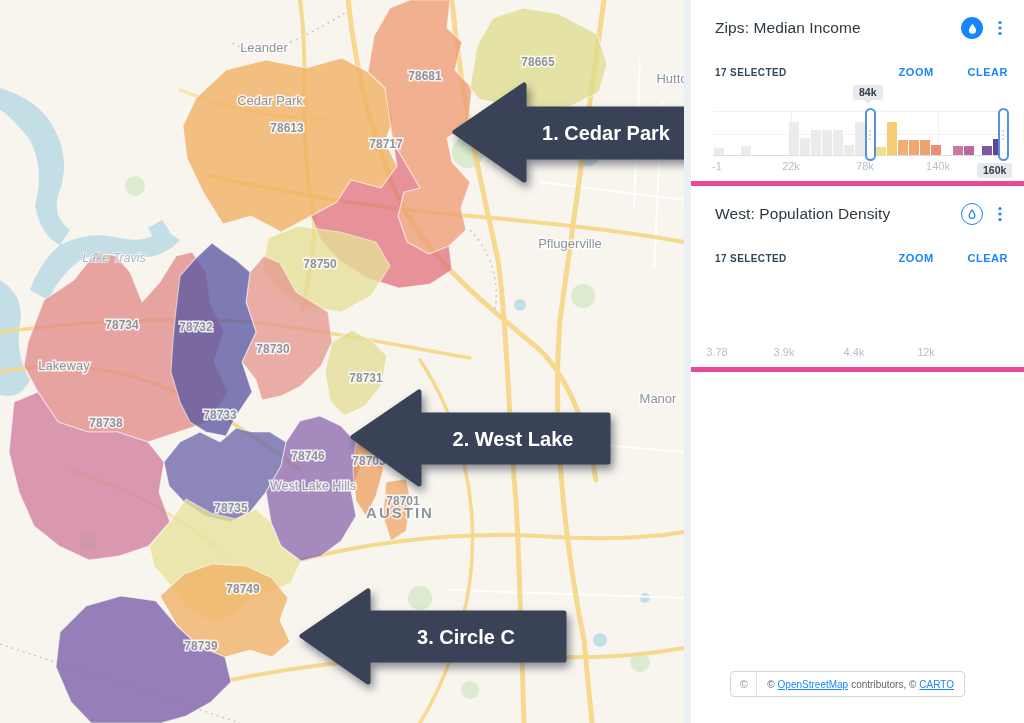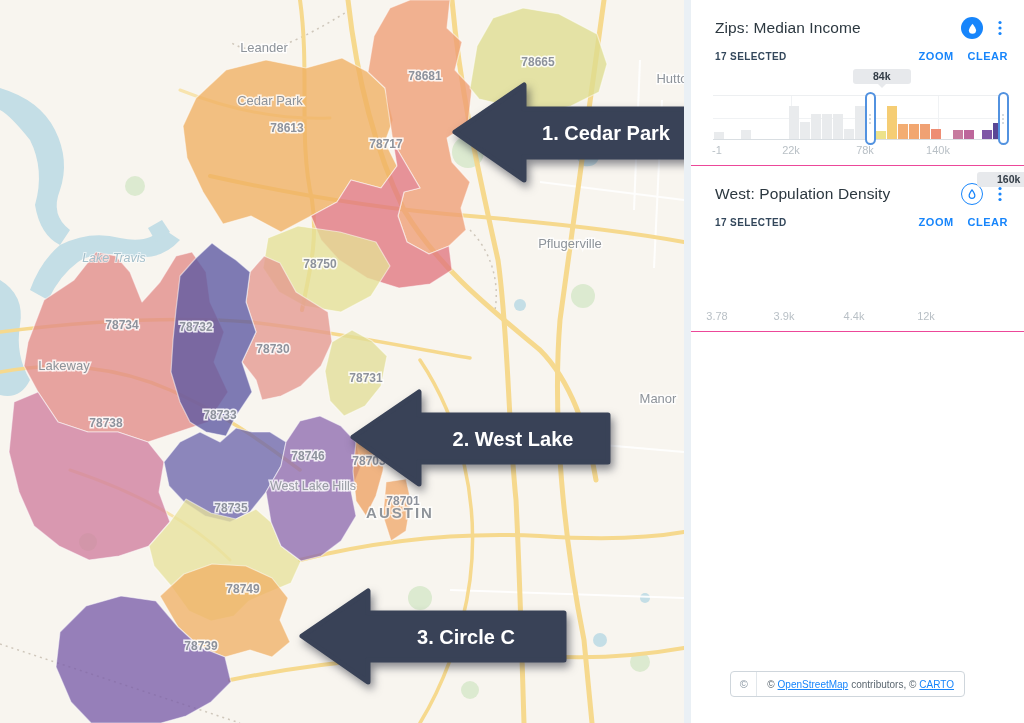--- a/index.html
+++ b/index.html
@@ -18,40 +18,40 @@
   .city-small { font-size:12.5px; fill:#979ca2; stroke:rgba(255,255,255,.75); stroke-width:3px; paint-order:stroke; text-anchor:middle; }
   .austin { font-size:15px; font-weight:bold; letter-spacing:2px; fill:#8f949a; stroke:rgba(255,255,255,.75); stroke-width:3px; paint-order:stroke; text-anchor:middle; }
   .water-label { font-size:12.5px; font-style:italic; fill:#a4bfca; stroke:rgba(255,255,255,.6); stroke-width:2px; paint-order:stroke; text-anchor:middle; }
 
   .arrow-g path { fill:#394257; stroke:#394257; stroke-width:5; stroke-linejoin:round; }
   .arrow-g { filter:drop-shadow(3px 5px 4px rgba(25,30,45,.5)); }
   .arrow-g text { fill:#fff; font-family:"Liberation Sans", sans-serif; font-size:20px; font-weight:bold; text-anchor:middle; }
 
   
   .sidebar { position:absolute; left:691px; top:0; width:333px; height:723px; background:#fff; }
-  .widget { border-bottom:1px solid #ec4899; padding:13px 0 0 0; }
+  .widget { border-bottom:5px solid #ec4899; padding:13px 0 0 0; }
   .w-header { display:flex; align-items:center; padding:0 14px 0 24px; height:30px; }
   .w-title { font-size:15.5px; font-weight:500; color:#2c3840; flex:1; letter-spacing:.1px; }
   .drop-circle { width:22px; height:22px; border-radius:50%; display:flex; align-items:center; justify-content:center; cursor:pointer; flex:none; }
   .drop-circle.filled { background:#1785fb; }
   .drop-circle.outline { background:#fff; border:1.5px solid #1785fb; }
   .dots-btn { width:20px; height:22px; margin-left:7px; display:flex; align-items:center; justify-content:center; cursor:pointer; flex:none; }
-  .w-sub { display:flex; align-items:center; padding:0 16px 0 24px; height:22px; margin-top:2px; }
+  .w-sub { display:flex; align-items:center; padding:0 16px 0 24px; height:22px; margin-top:18px;gap:20px; }
   .w-selected { font-size:10px; font-weight:bold; color:#33475b; letter-spacing:.4px; flex:1; }
   .w-link { font-size:11px; font-weight:bold; color:#1785fb; letter-spacing:.5px; margin-left:14px; cursor:pointer; text-decoration:none; }
 
   .chart-wrap { position:relative; margin:28px 15px 0 22px; height:70px; }
   .chart { position:relative; width:296px; height:45px; border-top:1px solid #edeff1; border-bottom:1px solid #d9dee2; }
   .chart .midline { position:absolute; left:0; right:0; top:50%; height:1px; background:#f0f2f4; }
   .chart .vline { position:absolute; top:0; bottom:0; width:1px; background:#f0f2f4; }
   .bar { position:absolute; bottom:0; width:10px; }
   .handle { position:absolute; top:-4px; width:11px; height:53px; background:#fff; border:2px solid #5292e0; border-radius:6px;
             display:flex; flex-direction:column; align-items:center; justify-content:center; gap:2px; cursor:ew-resize; z-index:4; }
   .handle i { width:2px; height:2px; border-radius:50%; background:#c9d0d6; }
-  .badge { position:absolute; font-size:10.5px; font-weight:bold; color:#323c46; background:#e7e9ec; padding:1px 20px 2px; border-radius:3px; z-index:5; white-space:nowrap; }
+  .badge { position:absolute; font-size:10.5px; font-weight:bold; color:#323c46; background:#e7e9ec; padding:1px 6px 2px; border-radius:3px; z-index:5; white-space:nowrap; }
   .badge.top { top:-27px; }
   .badge.top::after { content:""; position:absolute; left:50%; margin-left:-4px; top:100%; border:4px solid transparent; border-top-color:#e7e9ec; }
   .badge.bottom { top:51px; }
   .ticks { position:absolute; left:0; top:49px; width:296px; height:18px; }
   .tick { position:absolute; transform:translateX(-50%); font-size:11px; color:#b9c0c6; white-space:nowrap; }
 
   
   .attribution { position:absolute; right:59px; bottom:26px; height:26px; display:flex; align-items:stretch;
                  background:#fff; border:1px solid #cfd6dc; border-radius:4px; overflow:hidden; }
   .attr-c { width:26px; display:flex; align-items:center; justify-content:center; color:#8a97a3; font-size:11px; border-right:1px solid #e2e7eb; cursor:pointer; }
@@ -240,21 +240,21 @@
               <i></i>
               <i></i>
               <i></i>
             </div>
             <div class="badge top" style="left: 140px;">84k</div>
             <div class="handle" style="left: 284.5px;">
               <i></i>
               <i></i>
               <i></i>
             </div>
-            <div class="badge bottom" style="left: 264px; margin-top: 25px;">160k</div>
+            <div class="badge bottom" style="left: 264px;">160k</div>
           </div>
           <div class="ticks">
             <span class="tick" style="left: 4px;">-1</span>
             <span class="tick" style="left: 78px;">22k</span>
             <span class="tick" style="left: 152px; text-align: center;">78k</span>
             <span class="tick" style="left: 225px;">140k</span>
           </div>
         </div>
     </section>
 

